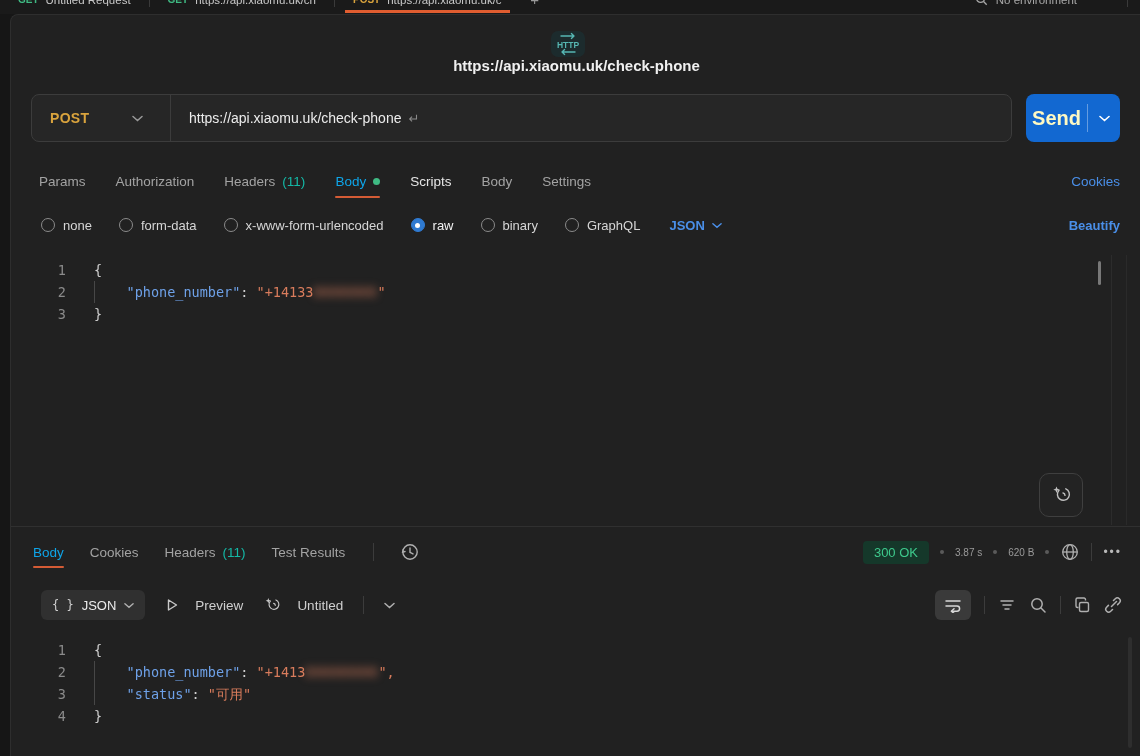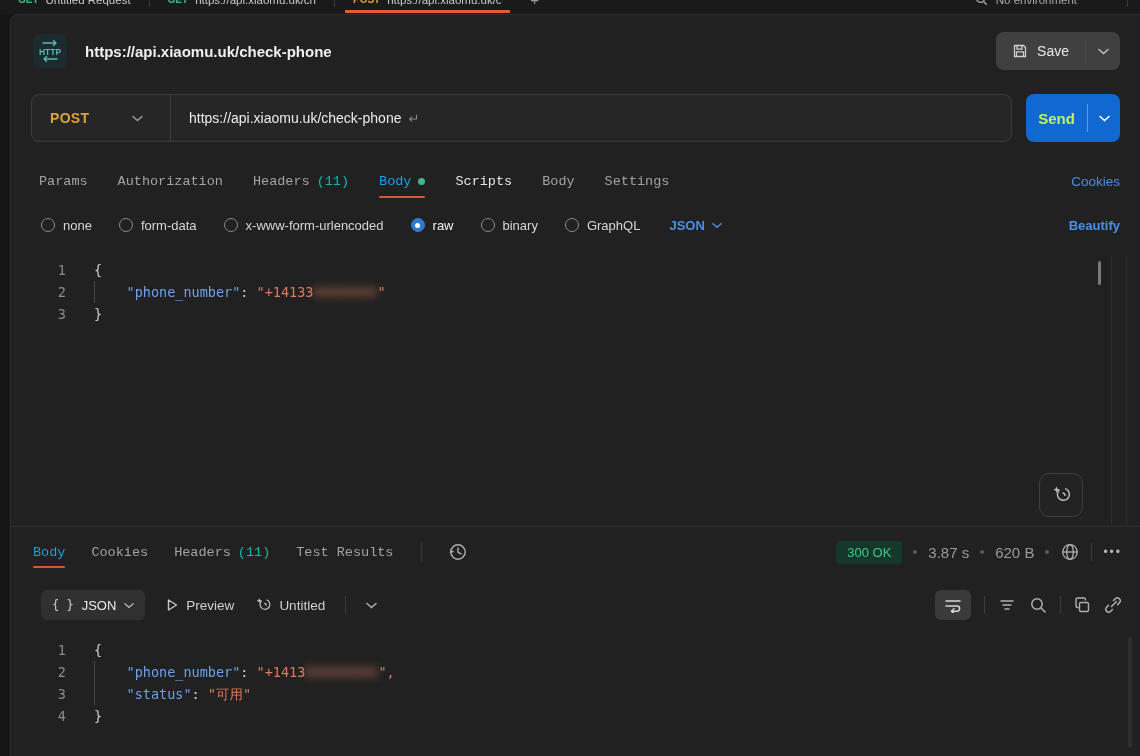--- a/index.html
+++ b/index.html
@@ -16,43 +16,43 @@
   .ttab.active{}
   .ttab.active::after{content:"";position:absolute;left:10px;right:10px;bottom:0;height:3px;background:#e05d30;}
   .tdiv{width:1px;height:14px;background:#3a3a3a;}
   .tplus{width:30px;text-align:center;color:#9a9a9a;font-size:15px;}
   .tenv{margin-left:auto;display:flex;align-items:center;gap:8px;color:#a8a8a8;font-size:11.5px;padding-right:50px;}
   .tend{width:1px;height:14px;background:#3a3a3a;margin-right:12px;}
 
   
   .panel{position:absolute;top:14px;left:10px;right:0;bottom:0;background:#212121;border-top-left-radius:8px;border-left:1px solid #2e2e2e;border-top:1px solid #2e2e2e;}
 
-  .title-row{position:absolute;top:16px;left:22px;right:20px;height:40px;display:flex;align-items:center;}
+  .title-row{position:absolute;top:16px;left:22px;right:20px;height:40px;display:flex;align-items:center;flex-direction:column;}
   .http-badge{width:34px;height:34px;border-radius:7px;background:#1c2b2d;display:flex;align-items:center;justify-content:center;margin-right:18px;}
   .req-title{font-size:15px;font-weight:bold;color:#f0f0f0;}
   .save-split{margin-left:auto;display:flex;height:38px;background:#404040;border-radius:8px;overflow:hidden;}
   .save-main{display:flex;align-items:center;gap:9px;padding:0 16px;font-size:14px;color:#e8e8e8;}
   .split-div{width:1px;background:#474747;margin:6px 0;}
   .save-chev{width:34px;display:flex;align-items:center;justify-content:center;}
 
   .url-row{position:absolute;top:79px;left:20px;right:20px;height:48px;display:flex;gap:14px;}
   .url-box{flex:1;height:48px;background:#262626;border:1px solid #3c3c3c;border-radius:8px;display:flex;align-items:center;}
   .method{width:100px;padding-left:18px;font-size:14px;font-weight:bold;color:#d9a33d;letter-spacing:.3px;}
   .method-chev{width:38px;display:flex;align-items:center;}
   .url-vdiv{width:1px;align-self:stretch;background:#3c3c3c;}
   .url-text{padding-left:18px;font-size:14px;color:#ececec;}
   .enter-hint{color:#8a8a8a;margin-left:7px;font-size:13px;}
   .send-split{width:94px;height:48px;border-radius:8px;background:#1268d1;display:flex;overflow:hidden;}
-  .send-main{flex:1;display:flex;align-items:center;justify-content:center;font-size:15px;font-weight:bold;color:#bef264;}
+  .send-main{flex:1;display:flex;align-items:center;justify-content:center;font-size:20px;font-weight:bold;color:#fef9c3;}
   .send-div{width:1px;background:rgba(255,255,255,.35);margin:10px 0;}
   .send-chev{width:32px;display:flex;align-items:center;justify-content:center;}
 
   
   .tabs-row{position:absolute;top:148px;left:28px;right:20px;height:36px;display:flex;align-items:center;gap:30px;font-size:13.5px;color:#a3a3a3;}
-  .rtab{position:relative;height:36px;display:flex;align-items:center;gap:7px;white-space:nowrap;font-family:Liberation Mono, monospace;}
+  .rtab{position:relative;height:36px;display:flex;align-items:center;gap:7px;white-space:nowrap;}
   .rtab .cnt{color:#14b8a6;}
   .rtab.bright{color:#e6e6e6;text-align:right;}
   .rtab.active{color:#0ea5e9;}
   .rtab.active::after{content:"";position:absolute;left:0;right:0;bottom:1px;height:2.5px;background:#d45b35;border-radius:2px;}
   .green-dot{width:7px;height:7px;border-radius:50%;background:#3fba83;}
   .cookies-link{margin-left:auto;color:#4a8fe8;font-size:13.5px;}
 
   
   .modes-row{position:absolute;top:194px;left:30px;right:20px;height:32px;display:flex;align-items:center;gap:27px;font-size:13px;color:#d6d6d6;}
   .mode{display:flex;align-items:center;gap:8px;white-space:nowrap;}
@@ -81,29 +81,29 @@
   .postbot-btn{position:absolute;left:1028px;top:458px;width:44px;height:44px;border:1px solid #3f3f3f;border-radius:10px;background:#232323;display:flex;align-items:center;justify-content:center;}
 
   
   .response{position:absolute;left:0;right:0;top:511px;bottom:0;border-top:1px solid #303030;}
   .res-tabs{position:absolute;top:8px;left:22px;right:18px;height:34px;display:flex;align-items:center;gap:26px;font-size:13.5px;color:#a3a3a3;}
   .res-tabs .rtab{height:34px;}
   .hist-div{width:1px;height:18px;background:#3c3c3c;margin-left:2px;}
   .res-meta{margin-left:auto;display:flex;align-items:center;gap:11px;}
   .status-pill{background:#15382a;color:#3ec98c;font-size:13px;padding:4px 11px;border-radius:4px;white-space:nowrap;}
   .meta-dot{width:4px;height:4px;border-radius:50%;background:#5a5a5a;}
-  .meta-txt{color:#9a9a9a;font-size:15px;white-space:nowrap;}
+  .meta-txt{color:#9a9a9a;font-size:10px;white-space:nowrap;}
   .meta-div{width:1px;height:18px;background:#3c3c3c;}
   .ellipsis{color:#b8b8b8;font-size:12px;letter-spacing:2px;}
 
   .res-toolbar{position:absolute;top:62px;left:30px;right:18px;height:32px;display:flex;align-items:center;gap:20px;}
   .json-btn{height:30px;background:#303030;border-radius:6px;display:flex;align-items:center;gap:8px;padding:0 11px;}
   .json-braces{font-family:"DejaVu Sans Mono",monospace;font-size:12px;color:#d0d0d0;}
   .json-label{font-size:13px;color:#ececec;}
-  .tool-item{display:flex;align-items:center;gap:7px;color:#cfcfcf;font-size:13.5px;white-space:nowrap;}
+  .tool-item{display:flex;align-items:center;gap:16px;color:#cfcfcf;font-size:13.5px;white-space:nowrap;}
   .tb-div{width:1px;height:18px;background:#3c3c3c;}
   .res-right{margin-left:auto;display:flex;align-items:center;gap:13px;}
   .wrap-btn{width:36px;height:30px;background:#3a3a3a;border-radius:6px;display:flex;align-items:center;justify-content:center;}
   .icon-btn{display:flex;align-items:center;justify-content:center;}
 
   .res-editor{position:absolute;top:106px;left:0;right:0;bottom:0;padding-top:6px;}
   .res-scroll{position:absolute;right:8px;top:110px;bottom:8px;width:4px;background:#2e2e2e;border-radius:2px;}
 </style>
 </head>
 <body>

